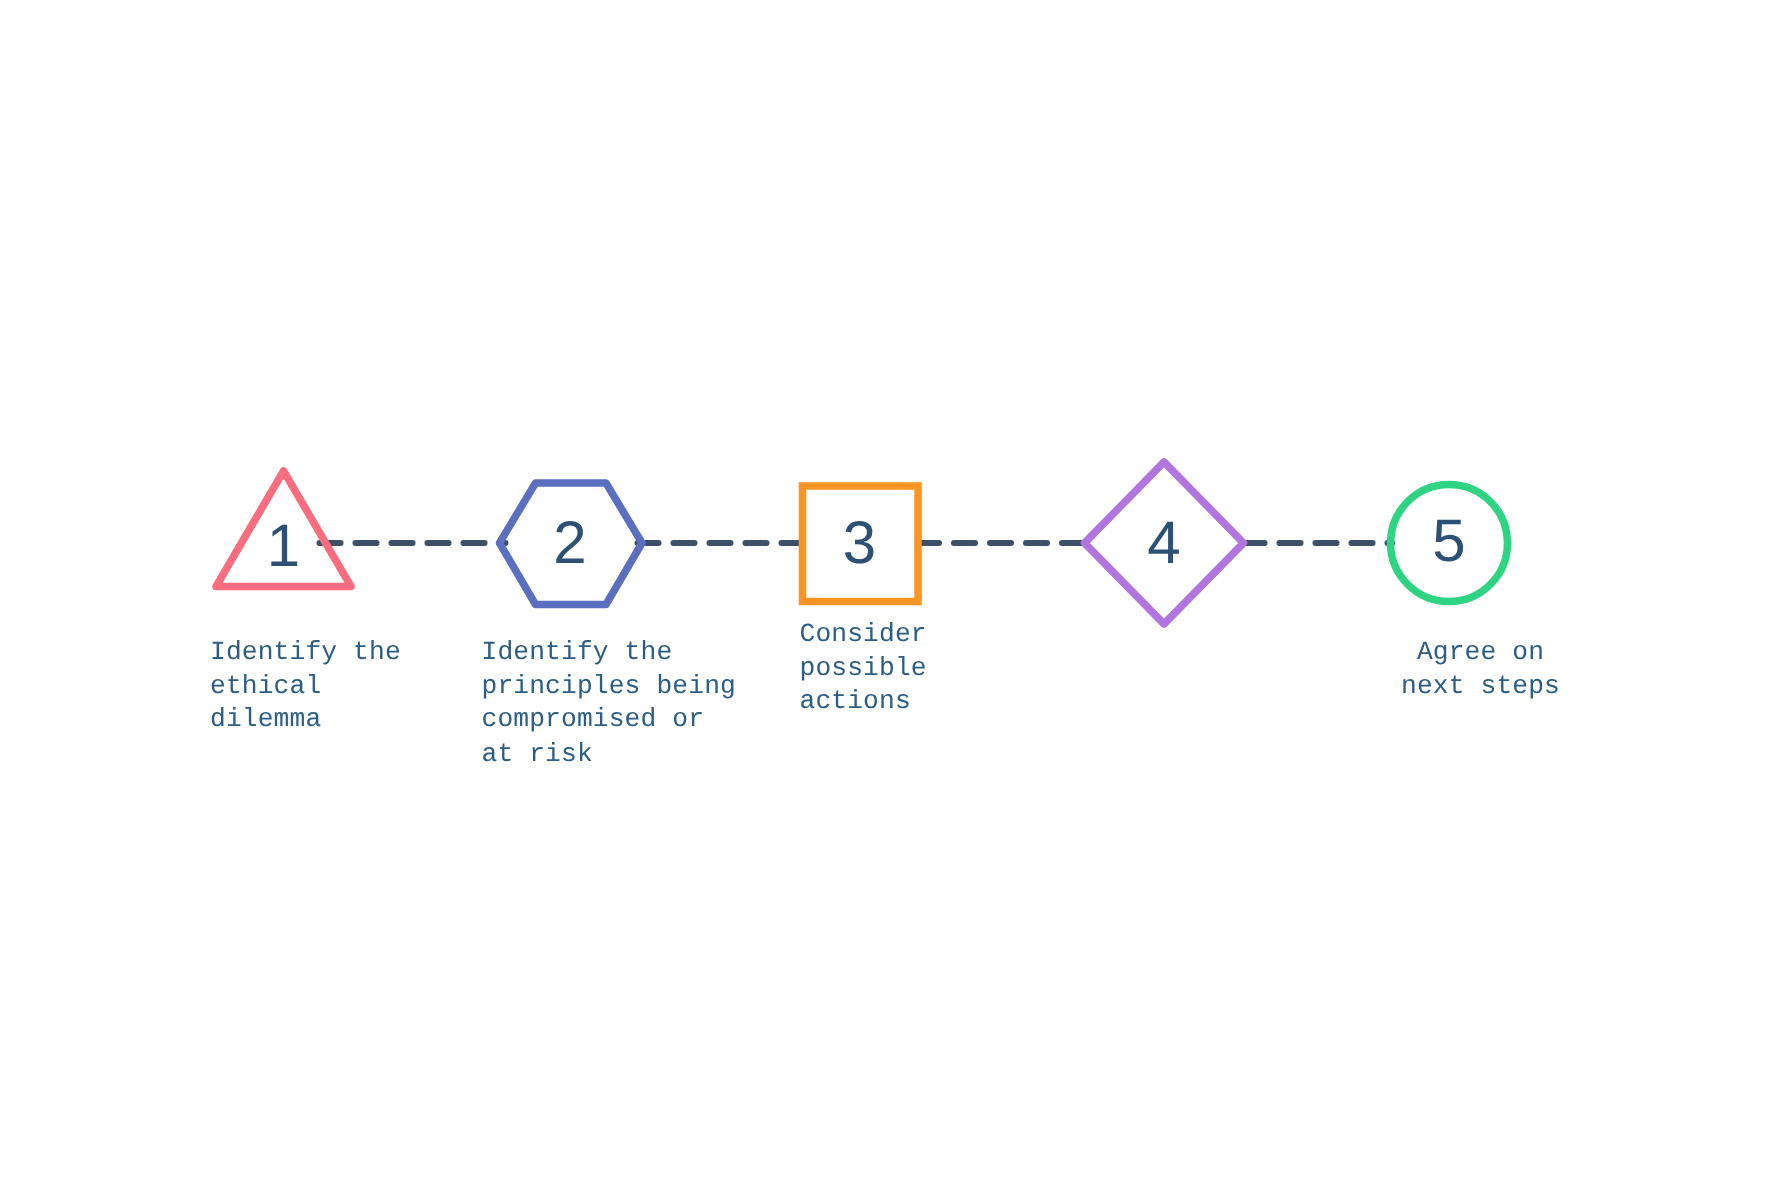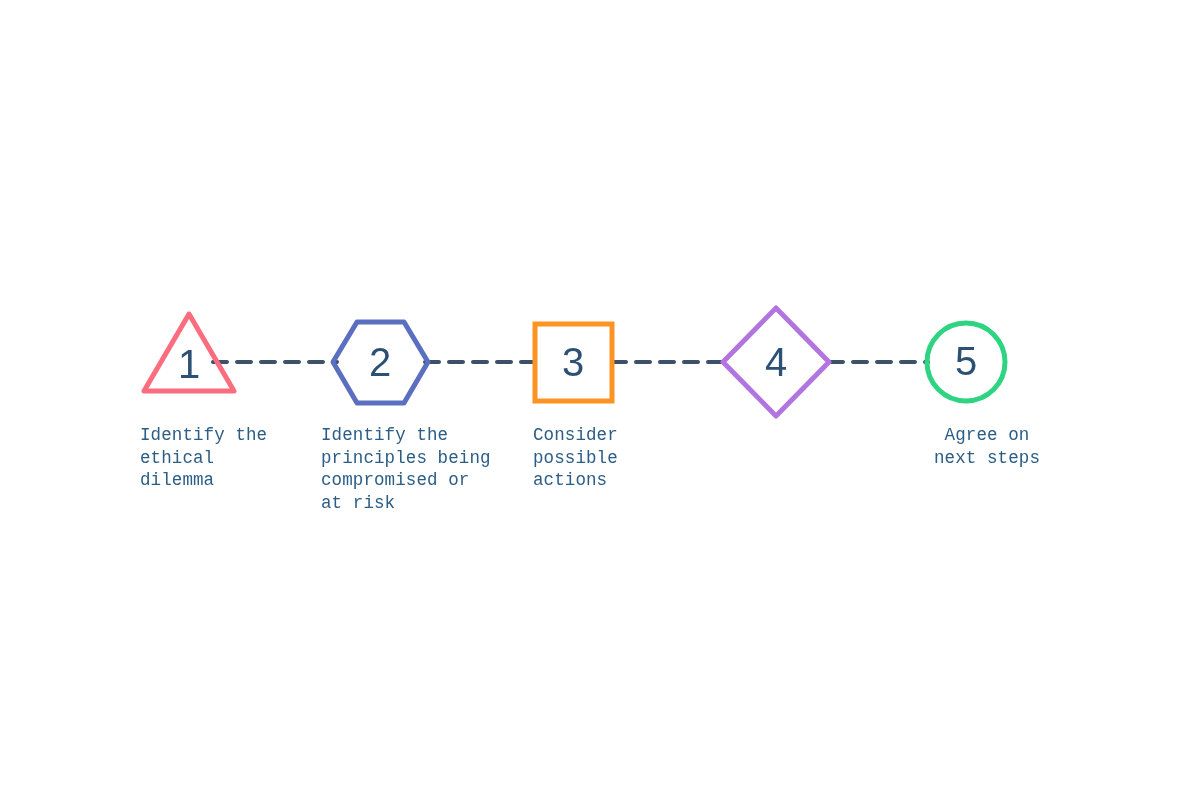--- a/index.html
+++ b/index.html
@@ -89,19 +89,19 @@
   <div class="step-number" style="left:746px; top:342px;">4</div>
   <div class="step-number" style="left:936px; top:341px;">5</div>
 
   <div class="step-label" style="left:140px; top:424px;">Identify the
 ethical
 dilemma</div>
   <div class="step-label" style="left:321px; top:424px;">Identify the
 principles being
 compromised or
 at risk</div>
-  <div class="step-label" style="left:533px; top:424px;">Consider
+  <div class="step-label" style="left:533px; top:412px;">Consider
 possible
 actions</div>
   <div class="step-label" style="left:934px; top:424px;text-align:center;">Agree on
 next steps</div>
 
 </div>
 
 </body></html>

